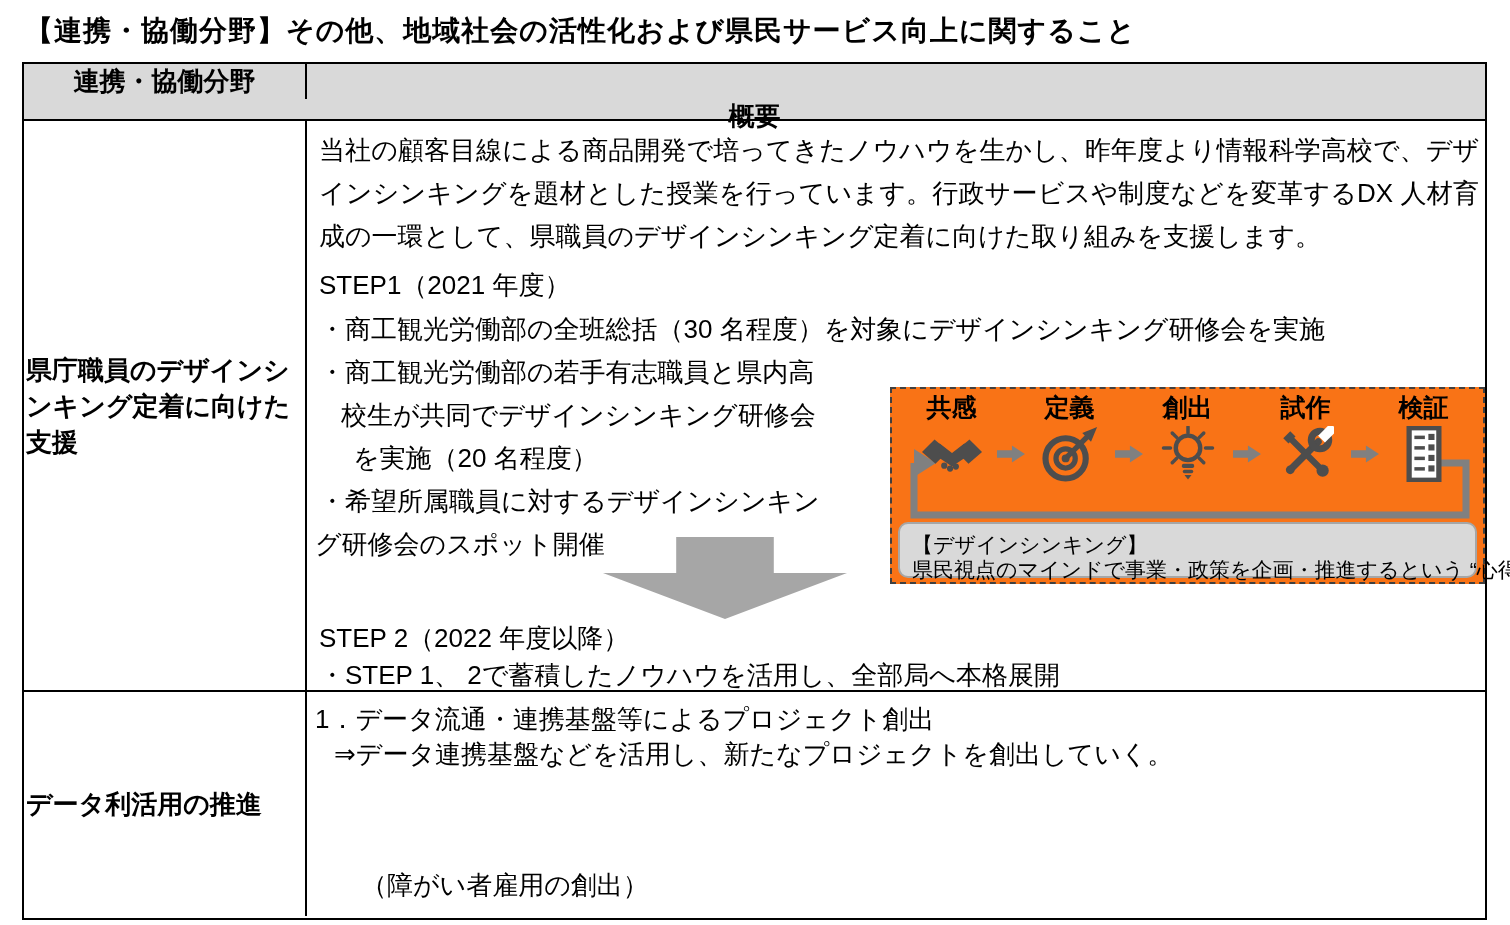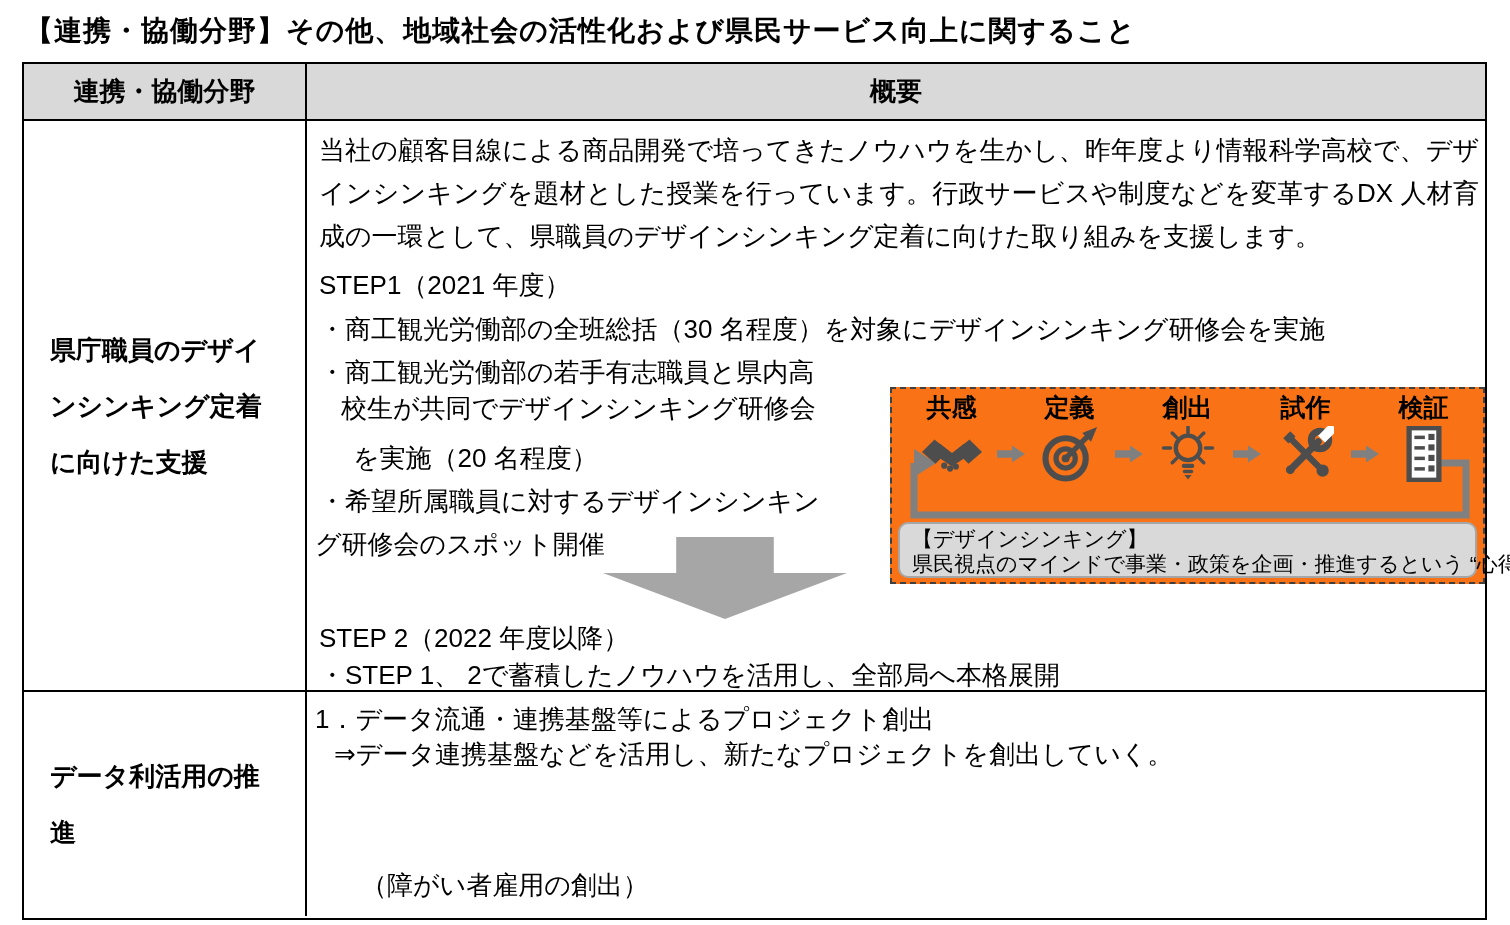--- a/index.html
+++ b/index.html
@@ -11,38 +11,38 @@
            letter-spacing:1px; white-space:nowrap; }
 
   .table { position:absolute; left:22px; top:62px; width:1465px; height:858px;
            border:2px solid #000; }
   .row { display:flex; width:100%; }
   .row + .row { border-top:2px solid #000; }
   .cell { position:relative; }
   .c1 { width:283px; border-right:2px solid #000; flex:none; }
   .c2 { flex:1; }
 
-  .thead { height:55px; background:#d9d9d9; }
+  .thead { height:55px; background:#d9d9d9;flex-direction:column; }
   .thead .cell { display:flex; align-items:center; justify-content:center;
                  font-size:26px; font-weight:bold; }
 
   .r1 { height:571px; }
   .r2 { height:226px; }
 
-  .label-cell { display:flex; align-items:center; padding:0 26px;
-                font-size:26px; font-weight:bold; line-height:56px; }
+  .label-cell { display:flex; align-items:center; padding:0 2px;
+                font-size:26px; font-weight:bold; line-height:36px; }
 
   
   .content { font-size:26px; }
   .content .ln { position:absolute; left:12px; white-space:nowrap; line-height:43px; }
   .ln-intro { top:8px; width:1160px; white-space:normal !important; text-align:justify; }
   .ln-s1h  { top:143px; }
   .ln-b1   { top:187px; }
   .ln-b2a  { top:230px; }
-  .ln-b2b  { top:266px; left:34px !important; }
+  .ln-b2b  { top:273px; left:34px !important; }
   .ln-b2c  { top:316px; left:46px !important; }
   .ln-b3a  { top:359px; }
   .ln-b3b  { top:402px; left:8px !important; }
   .ln-s2h  { top:496px; line-height:36px; }
   .ln-s2b  { top:533px; line-height:36px; }
 
   .big-arrow { position:absolute; left:296px; top:416px; width:244px; height:82px;
                background:#a6a6a6;
                clip-path:polygon(30% 0,70% 0,70% 44%,100% 44%,50% 100%,0 44%,30% 44%); }
 
@@ -52,21 +52,21 @@
   .loop-svg { position:absolute; left:0; top:0; width:595px; height:197px; }
   .flow { position:absolute; left:0; top:2px; width:100%; display:flex;
           justify-content:center; align-items:flex-start; }
   .dstep { width:90px; text-align:center; }
   .dlabel { font-size:25px; font-weight:bold; height:33px; line-height:33px; }
   .dicon { height:60px; display:flex; align-items:center; justify-content:center; color:#4d4d4d; }
   .darrow { height:60px; margin-top:33px; display:flex; align-items:center; width:28px;
             justify-content:center; color:#808080; }
   .caption { position:absolute; left:6px; right:6px; top:133px; height:56px;
              background:#d9d9d9; border:2px solid #a6a6a6; border-radius:10px;
-             padding:2px 12px; font-size:21px; line-height:25px; white-space:nowrap; }
+             padding:8px 12px; font-size:21px; line-height:25px; white-space:nowrap; }
 
   
   .content2 .ln { position:absolute; white-space:nowrap; font-size:26px; line-height:36px; }
   .l1 { top:9px;   left:8px; }
   .l2 { top:44px;  left:27px; }
   .l3 { top:103px; left:8px; }
   .l4 { top:140px; left:27px; }
   .l5 { top:175px; left:54px; }
 
   svg { display:block; }

